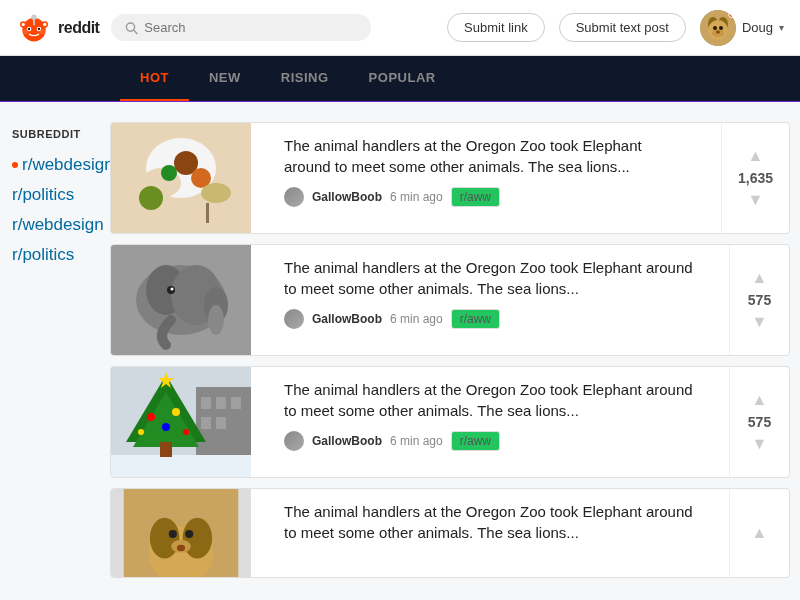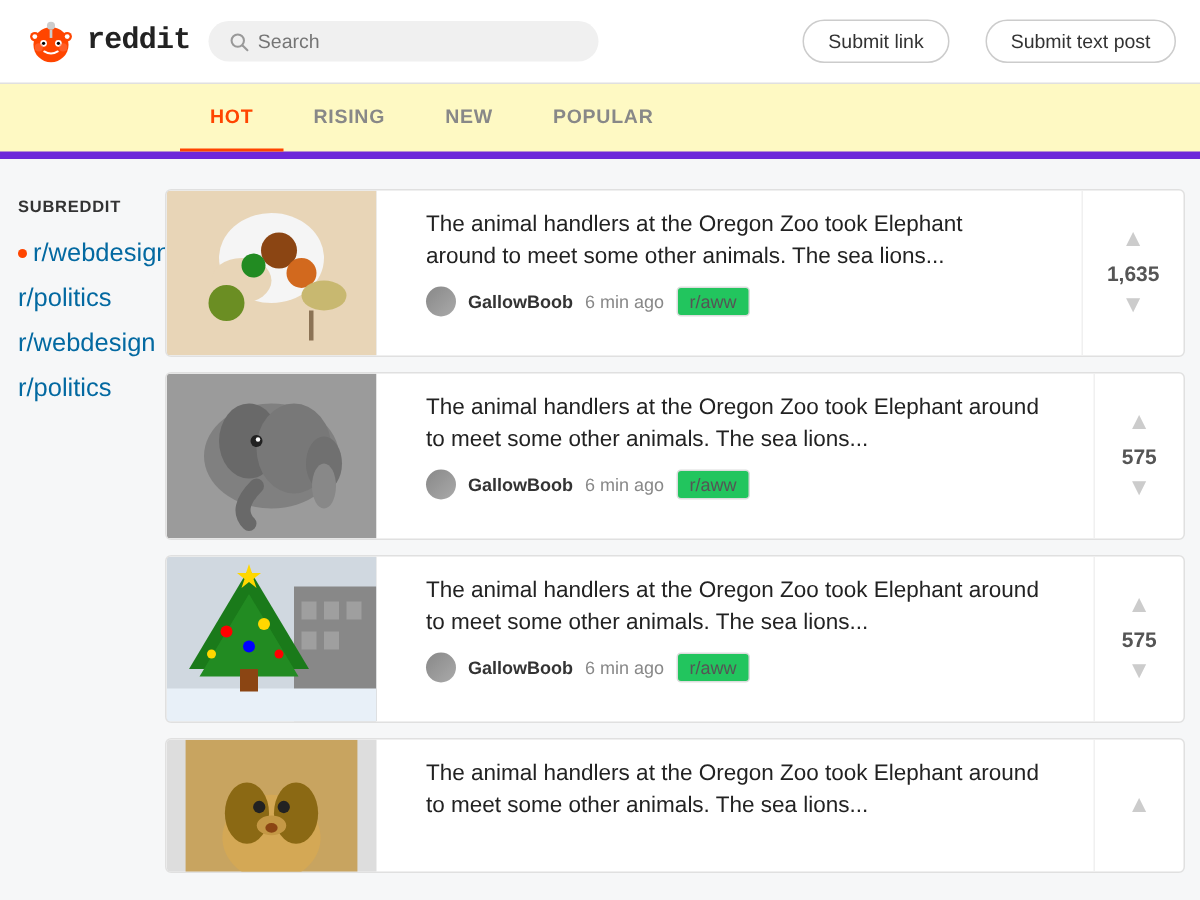--- a/index.html
+++ b/index.html
@@ -22,25 +22,24 @@
       display: flex;
       align-items: center;
       gap: 6px;
       text-decoration: none;
     }
     .logo-icon {
       width: 36px;
       height: 36px;
     }
     .logo-text {
-      font-size: 20px;
+      font-size: 16px;
       font-weight: bold;
       color: #222;
       letter-spacing: -0.5px;
-      font-family: Liberation Mono, monospace;
     }
     .search-bar {
       flex: 1;
       max-width: 260px;
       display: flex;
       align-items: center;
       background: #f0f0f0;
       border-radius: 20px;
       padding: 6px 14px;
       gap: 6px;
@@ -50,21 +49,21 @@
       background: transparent;
       outline: none;
       font-size: 13px;
       color: #000000;
       width: 100%;
     }
     .search-icon-svg { color: #999; }
     .header-actions {
       display: flex;
       align-items: center;
-      gap: 24px;
+      gap: 14px;
       margin-left: auto;
     }
     .btn-outline {
       border: 1px solid #ccc;
       background: transparent;
       border-radius: 20px;
       padding: 6px 16px;
       font-size: 13px;
       cursor: pointer;
       color: #333;
@@ -102,22 +101,22 @@
       border: 1.5px solid #fff;
     }
     .username {
       font-size: 13px;
       color: #333;
     }
     .chevron { font-size: 10px; color: #666; }
 
     
     .nav-tabs {
-      background: #fef9c3;
-      border-bottom: 5px solid #6d28d9;
+      background: #0f172a;
+      border-bottom: 1px solid #6d28d9;
       display: flex;
       padding: 0 120px;
       margin-top: 56px;
     }
     .nav-tab {
       padding: 14px 20px;
       font-size: 13px;
       font-weight: 600;
       color: #888;
       cursor: pointer;
@@ -300,27 +299,46 @@
     <svg class="search-icon-svg" width="14" height="14" viewBox="0 0 14 14" fill="none">
       <circle cx="6" cy="6" r="4.5" stroke="#999" stroke-width="1.5"></circle>
       <line x1="9.5" y1="9.5" x2="13" y2="13" stroke="#999" stroke-width="1.5" stroke-linecap="round"></line>
     </svg>
     <input type="text" placeholder="Search" style="">
   </div>
 
   <div class="header-actions">
     <button class="btn-outline">Submit link</button>
     <button class="btn-outline">Submit text post</button>
+    <div class="user-area">
+      <div class="avatar">
+        <div class="avatar-face"></div>
+
+        <svg viewBox="0 0 36 36" width="36" height="36" style="position:absolute;inset:0;">
+          <circle cx="18" cy="18" r="18" fill="#C8A460"></circle>
+          <ellipse cx="13" cy="14" rx="5" ry="7" fill="#8B6914"></ellipse>
+          <ellipse cx="23" cy="14" rx="5" ry="7" fill="#8B6914"></ellipse>
+          <circle cx="18" cy="20" r="10" fill="#D4A855"></circle>
+          <ellipse cx="18" cy="23" rx="6" ry="4" fill="#C49845"></ellipse>
+          <circle cx="15" cy="18" r="2" fill="#2a1a0a"></circle>
+          <circle cx="21" cy="18" r="2" fill="#2a1a0a"></circle>
+          <ellipse cx="18" cy="22" rx="2" ry="1.5" fill="#8B4513"></ellipse>
+        </svg>
+        <div class="avatar-dot"></div>
+      </div>
+      <span class="username">Doug</span>
+      <span class="chevron">▾</span>
+    </div>
   </div>
 </header>
 
 <nav class="nav-tabs">
   <div class="nav-tab active">HOT</div>
+  <div class="nav-tab">NEW</div>
   <div class="nav-tab">RISING</div>
-  <div class="nav-tab">NEW</div>
   <div class="nav-tab">POPULAR</div>
 </nav>
 
 <div class="layout">
 
   <aside class="sidebar">
     <div class="sidebar-label">SUBREDDIT</div>
 
     <div class="sidebar-item">
       <span class="dot"></span>

